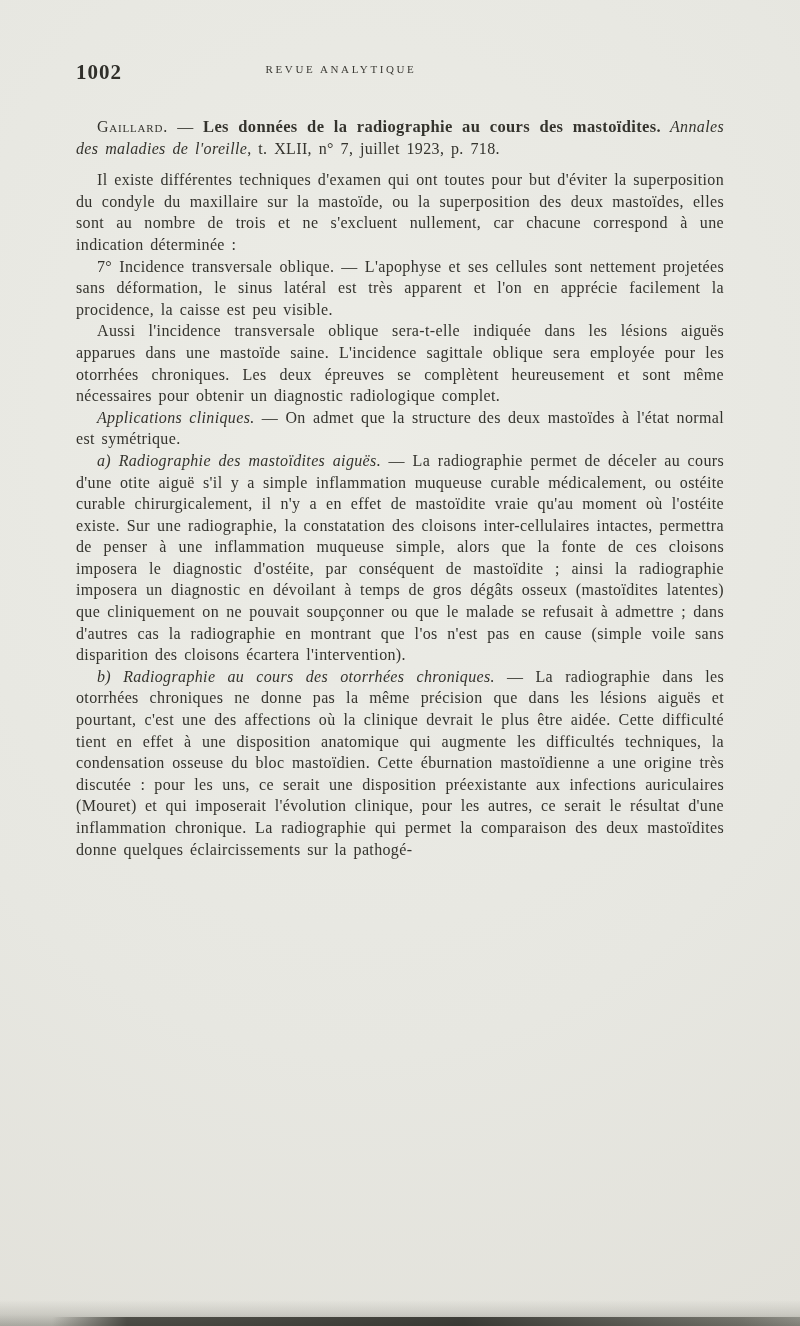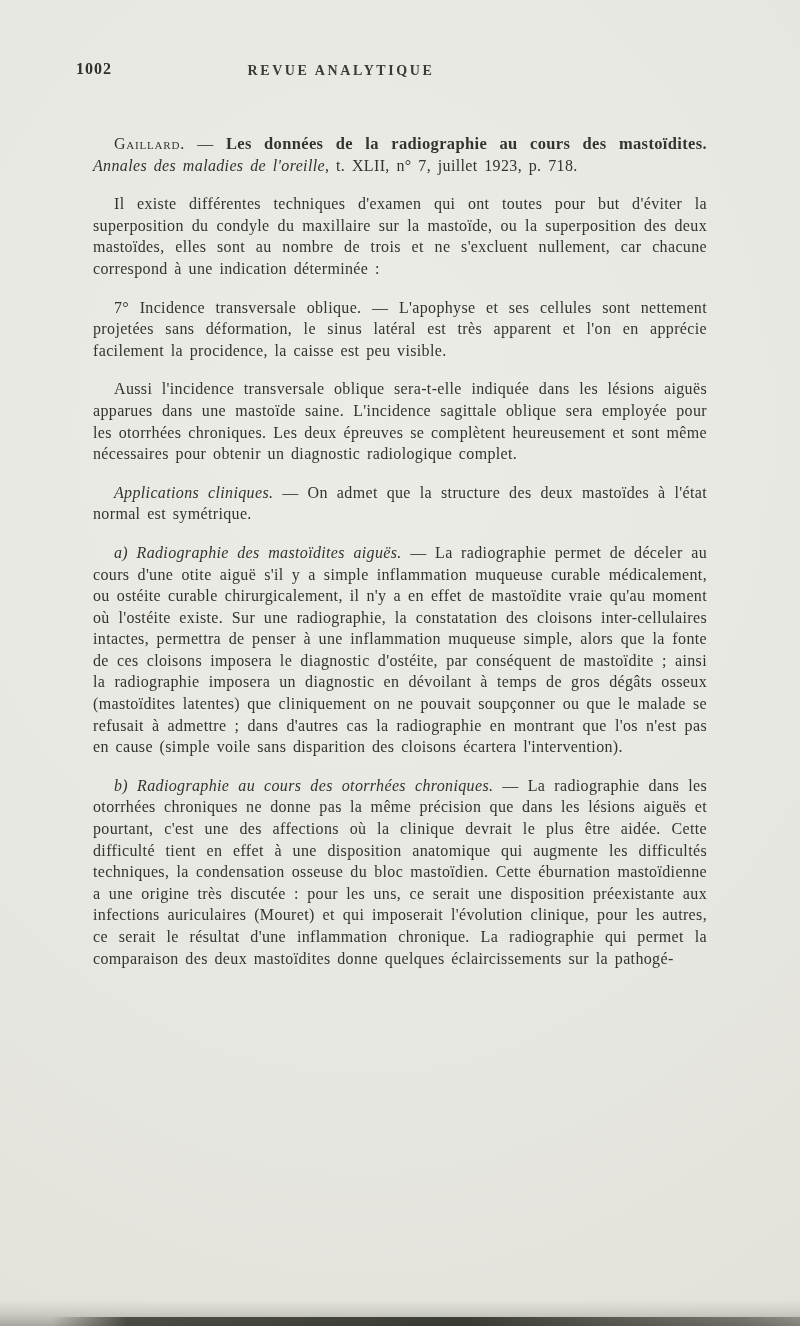--- a/index.html
+++ b/index.html
@@ -35,47 +35,47 @@
   .running-head {
     position: absolute;
     top: 60px;
     left: 76px;
     width: 648px;
     height: 24px;
   }
   .folio {
     position: absolute;
     left: 0; top: 0;
-    font-size: 16px;
+    font-size: 21px;
     font-weight: 700;
     letter-spacing: 1px;
     color: #302f2a;
   }
   .running-title {
     position: absolute;
     left: 0; right: 118px; top: 3px;
     text-align: center;
-    font-size: 14px;
-    font-weight: 700;
+    font-size: 11px;
+    font-weight: 400;
     letter-spacing: 2.6px;
     color: #3b3a34;
   }
   .text-block {
     position: absolute;
     top: 116px;
     left: 76px;
     width: 648px;
     font-size: 16px;
     line-height: 21.6px;
     letter-spacing: 0.35px;
     word-spacing: 2.4px;
     text-align: justify;
   }
   .text-block p {
-    margin: 17px;
+    margin: 0;
     text-indent: 21px;
   }
   p.entry { margin-bottom: 10px; }
   .smallcaps {
     font-variant: small-caps;
     letter-spacing: 0.8px;
   }
   .entry-title {
     font-weight: 700;
     font-size: 16.5px;

